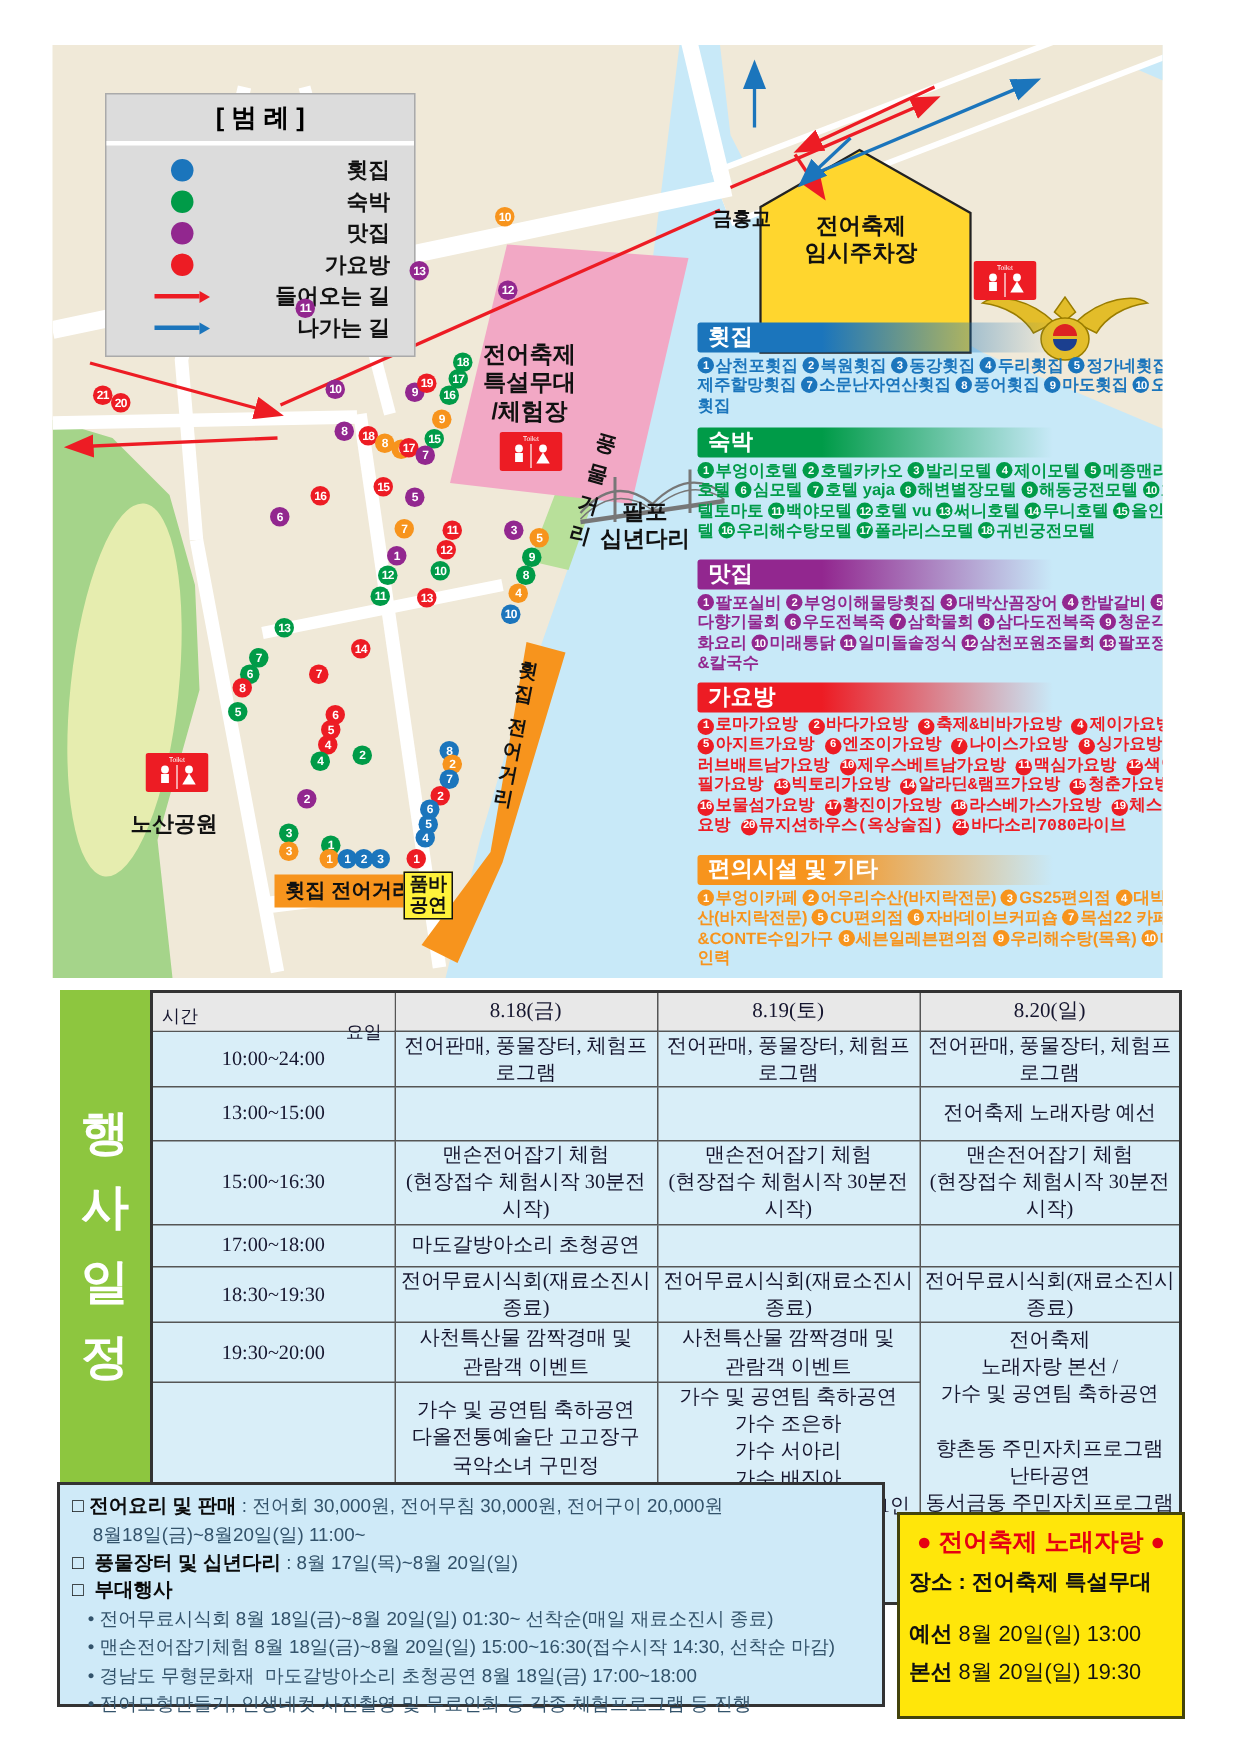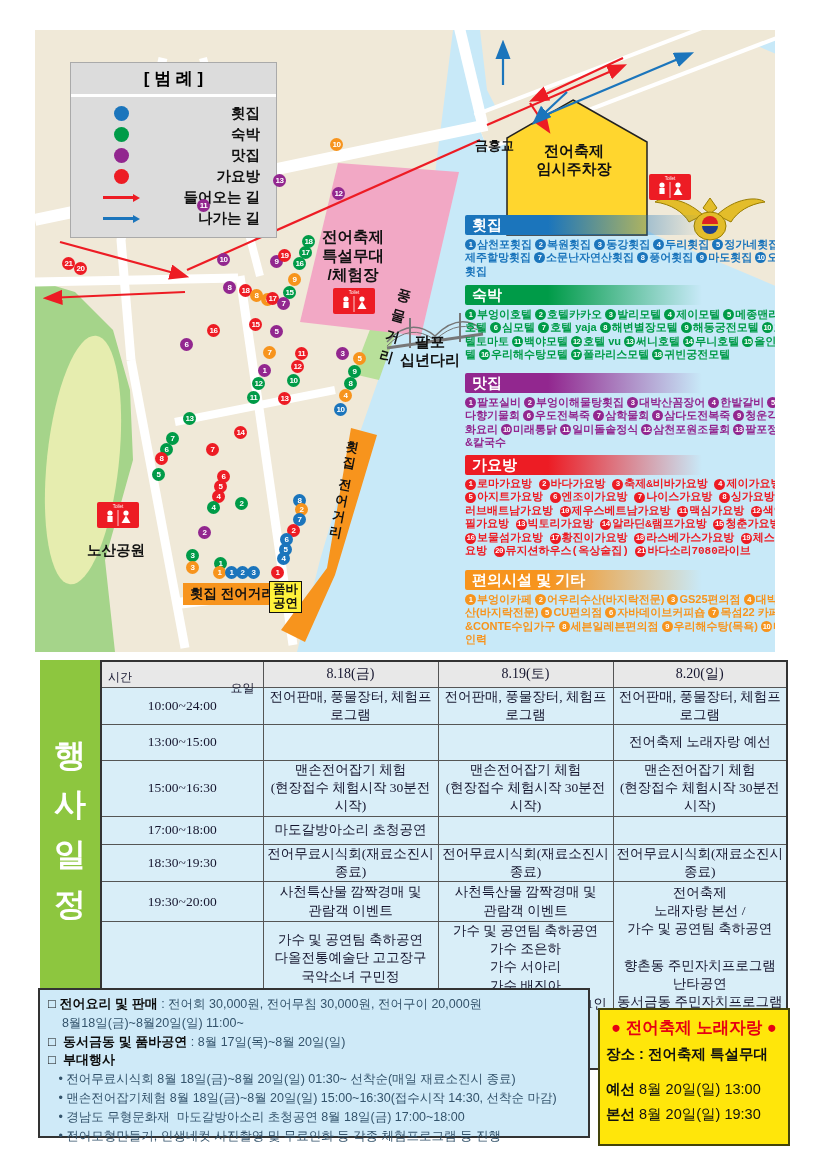--- a/index.html
+++ b/index.html
@@ -474,21 +474,21 @@
       </tr>
     </tbody>
       </table>
   </div>
 
   <div class="info-box">
     <div>
 
     <div class="info-line"><b>□ 전어요리 및 판매</b><span> : 전어회 30,000원, 전어무침 30,000원, 전어구이 20,000원</span></div>
         <div class="info-line"><b></b><span>    8월18일(금)~8월20일(일) 11:00~</span></div>
-        <div class="info-line"><b>□  동서금동 및 품바공연</b><span> : 8월 17일(목)~8월 20일(일)</span></div>
+        <div class="info-line"><b>□  풍물장터 및 십년다리</b><span> : 8월 17일(목)~8월 20일(일)</span></div>
         <div class="info-line"><b>□  부대행사</b><span></span></div>
         <div class="info-line"><b></b><span>   • 전어무료시식회 8월 18일(금)~8월 20일(일) 01:30~ 선착순(매일 재료소진시 종료)</span></div>
         <div class="info-line"><b></b><span>   • 맨손전어잡기체험 8월 18일(금)~8월 20일(일) 15:00~16:30(접수시작 14:30, 선착순 마감)</span></div>
         <div class="info-line"><b></b><span>   • 경남도 무형문화재  마도갈방아소리 초청공연 8월 18일(금) 17:00~18:00</span></div>
         <div class="info-line"><b></b><span>   • 전어모형만들기, 인생네컷 사진촬영 및 무료인화 등 각종 체험프로그램 등 진행</span></div>
       </div>
   </div>
 
   <div class="contest-box">
     <div class="contest-title">● 전어축제 노래자랑 ●</div>

